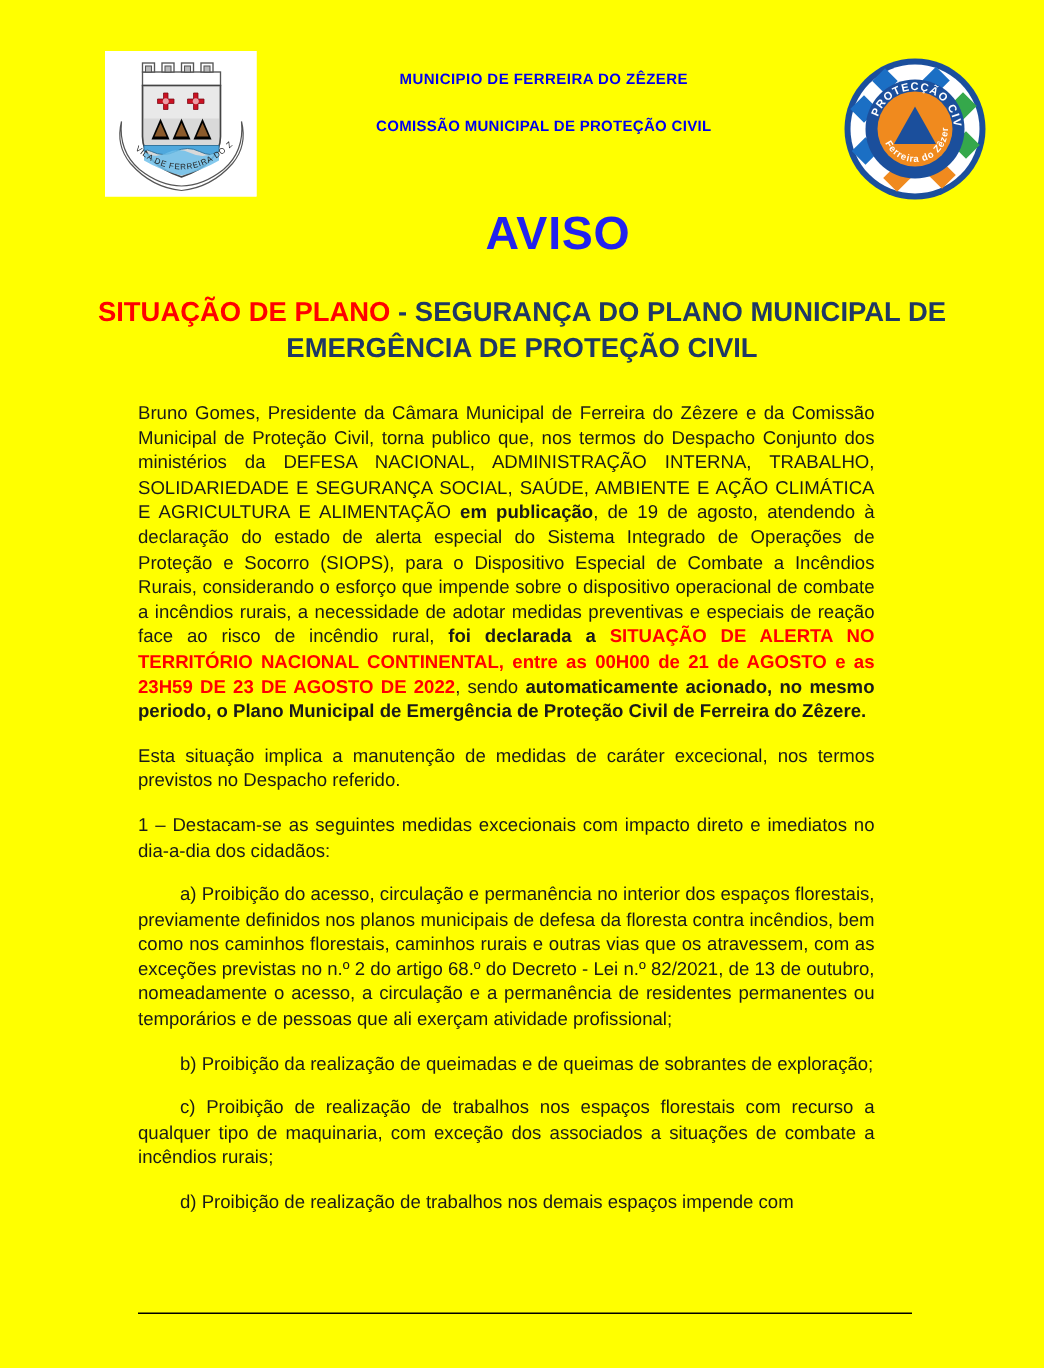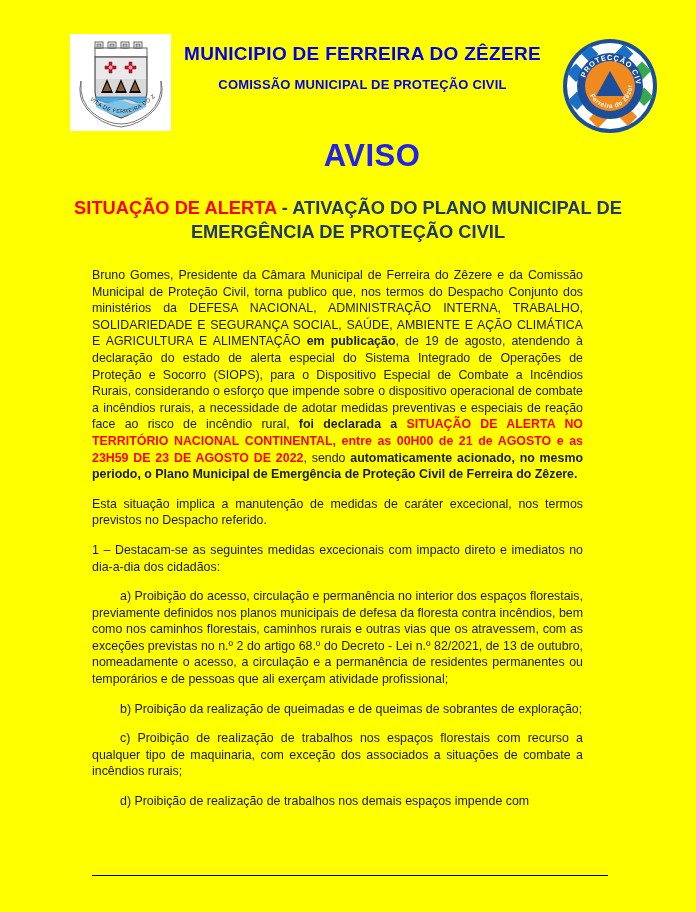--- a/index.html
+++ b/index.html
@@ -44,29 +44,29 @@
   .crest svg { display: block; }
 
   .header-titles {
     position: absolute;
     left: 175px;
     top: 44px;
     width: 375px;
     text-align: center;
   }
   .org-line1 {
-    font-size: 19px;
+    font-size: 10px;
     font-weight: bold;
     color: #0000EE;
     letter-spacing: 0.3px;
     line-height: 19px;
     white-space: nowrap;
   }
   .org-line2 {
-    font-size: 13px;
+    font-size: 10px;
     font-weight: bold;
     color: #0000EE;
     letter-spacing: 0.2px;
     line-height: 18px;
     margin-top: 13px;
     white-space: nowrap;
   }
 
   .pc-logo {
     position: absolute;
@@ -230,21 +230,21 @@
         </text>
         <text font-family="Liberation Sans, sans-serif" font-size="6.4" font-weight="bold" fill="#ffffff" letter-spacing="0.5">
           <textPath href="#pcBot" startOffset="14%">Ferreira do Zêzere</textPath>
         </text>
       </svg>
     </div>
   </div>
 
   <div class="aviso">AVISO</div>
 
-  <div class="subtitle"><span class="red">SITUAÇÃO DE ALERTA</span><span> - ATIVAÇÃO DO PLANO MUNICIPAL DE EMERGÊNCIA DE PROTEÇÃO CIVIL</span></div>
+  <div class="subtitle"><span class="red">SITUAÇÃO DE PLANO</span><span> - SEGURANÇA DO PLANO MUNICIPAL DE EMERGÊNCIA DE PROTEÇÃO CIVIL</span></div>
 
   <div class="content">
 
     <p class="body p-first"><span>Bruno Gomes, Presidente da Câmara Municipal de Ferreira do Zêzere e da Comissão Municipal de Proteção Civil, torna publico que, nos termos do Despacho Conjunto dos ministérios da DEFESA NACIONAL, ADMINISTRAÇÃO INTERNA, TRABALHO, SOLIDARIEDADE E SEGURANÇA SOCIAL, SAÚDE, AMBIENTE E AÇÃO CLIMÁTICA E AGRICULTURA E ALIMENTAÇÃO </span><span class="b">em publicação</span><span>, de 19 de agosto, atendendo à declaração do estado de alerta especial do Sistema Integrado de Operações de Proteção e Socorro (SIOPS), para o Dispositivo Especial de Combate a Incêndios Rurais, considerando o esforço que impende sobre o dispositivo operacional de combate a incêndios rurais, a necessidade de adotar medidas preventivas e especiais de reação face ao risco de incêndio rural, </span><span class="b">foi declarada a </span><span class="redb">SITUAÇÃO DE ALERTA NO TERRITÓRIO NACIONAL CONTINENTAL, entre as 00H00 de 21 de AGOSTO e as 23H59 DE 23 DE AGOSTO DE 2022</span><span>, sendo </span><span class="b">automaticamente acionado, no mesmo periodo, o Plano Municipal de Emergência de Proteção Civil de Ferreira do Zêzere.</span></p>
 
     <p class="body spaced"><span>Esta situação implica a manutenção de medidas de caráter excecional, nos termos previstos no Despacho referido.</span></p>
 
     <p class="body spaced"><span>1 – Destacam-se as seguintes medidas excecionais com impacto direto e imediatos no dia-a-dia dos cidadãos:</span></p>
 
     <p class="body spaced"><span class="indent"></span><span>a) Proibição do acesso, circulação e permanência no interior dos espaços florestais, previamente definidos nos planos municipais de defesa da floresta contra incêndios, bem como nos caminhos florestais, caminhos rurais e outras vias que os atravessem, com as exceções previstas no n.º 2 do artigo 68.º do Decreto - Lei n.º 82/2021, de 13 de outubro, nomeadamente o acesso, a circulação e a permanência de residentes permanentes ou temporários e de pessoas que ali exerçam atividade profissional;</span></p>

